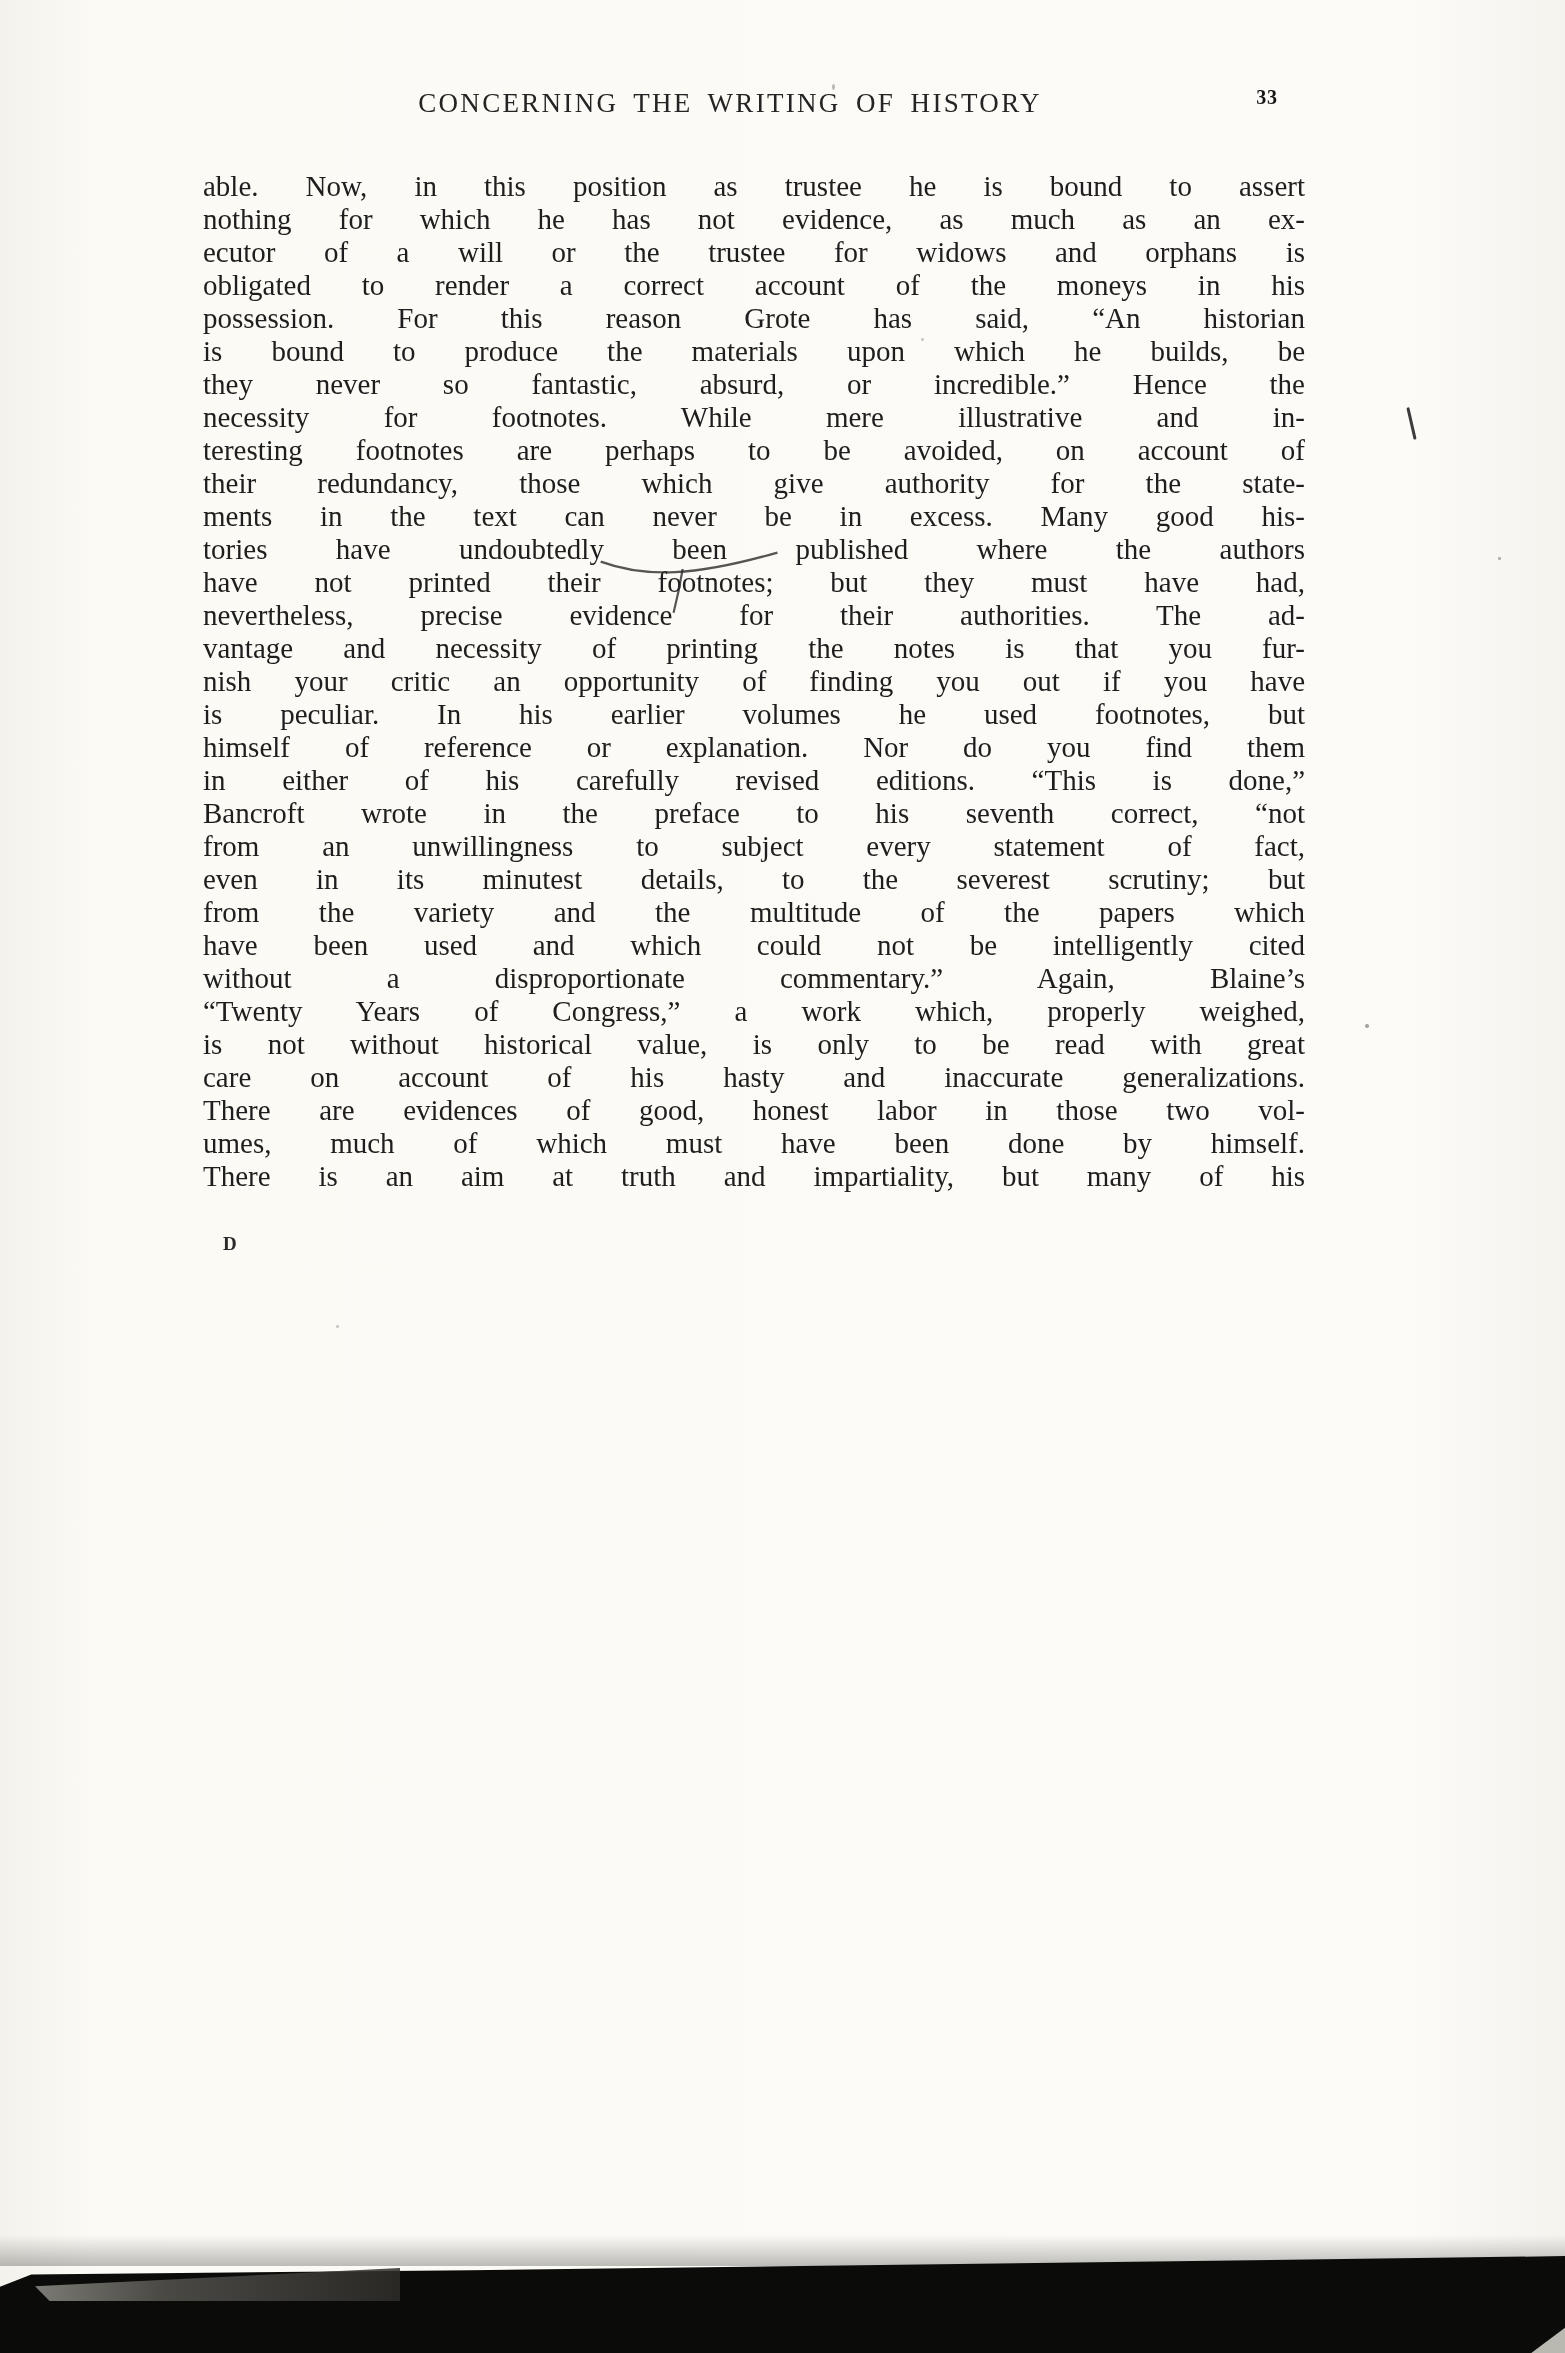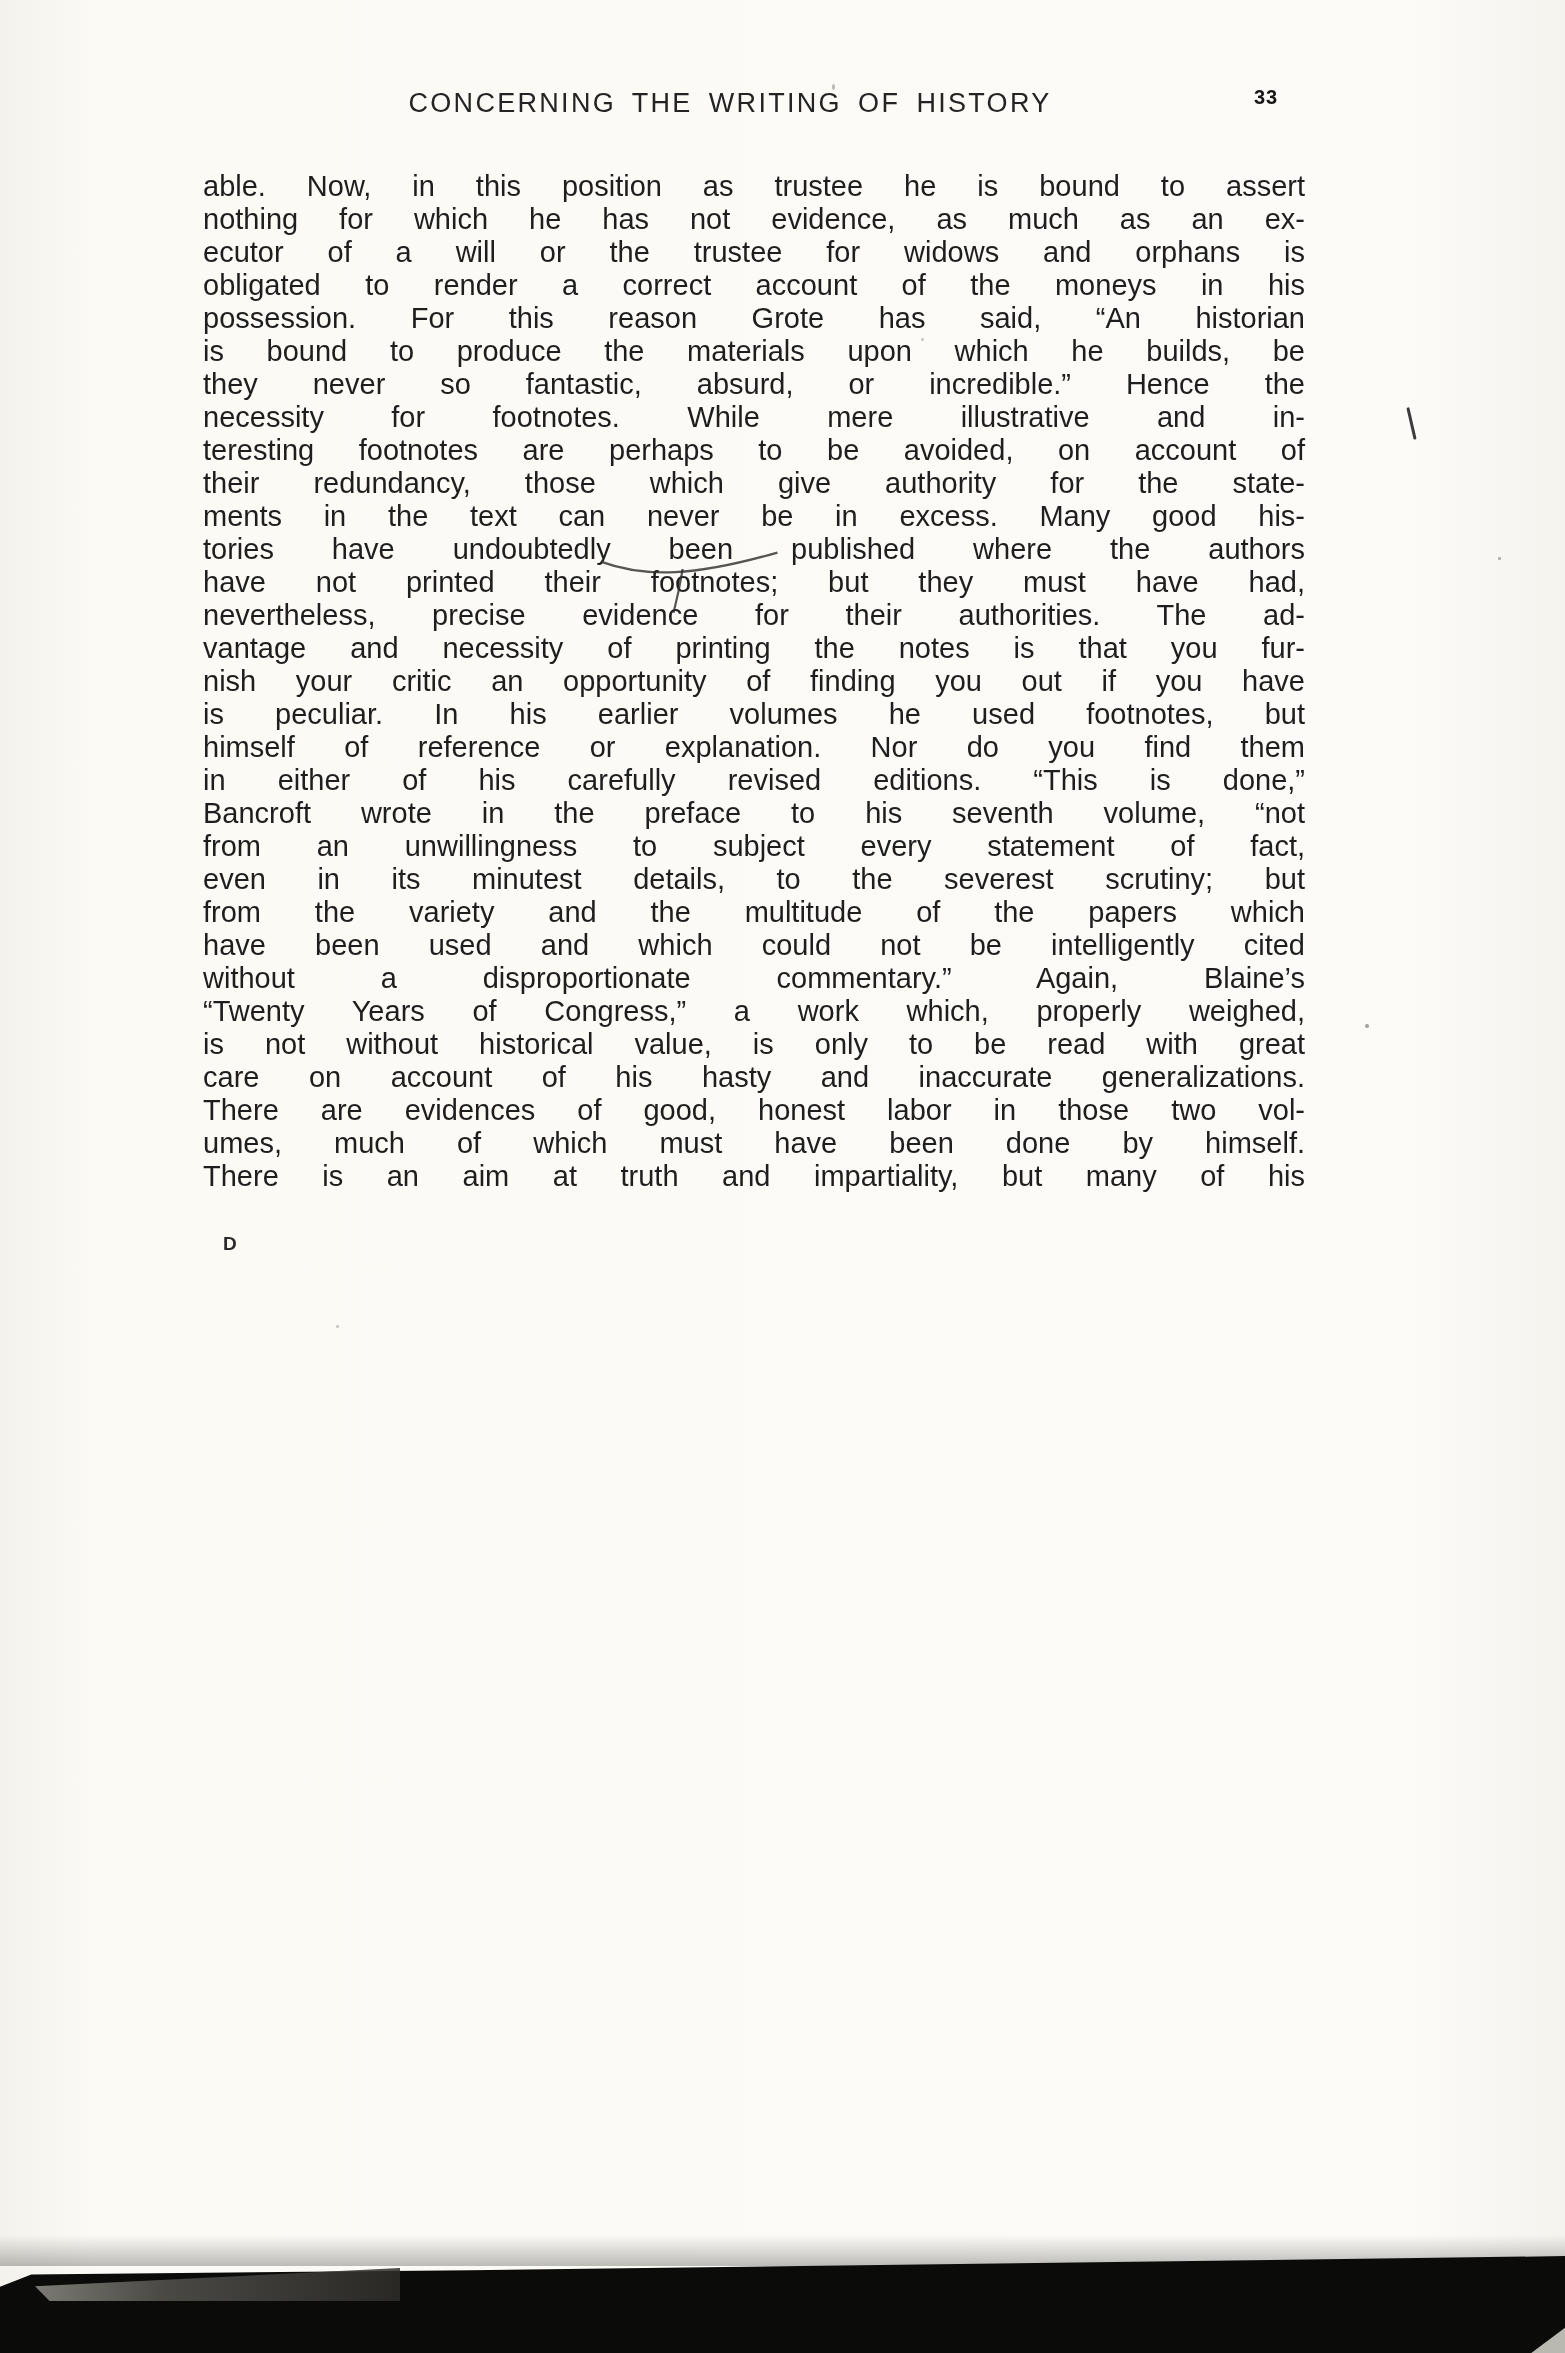--- a/index.html
+++ b/index.html
@@ -5,21 +5,21 @@
   * { margin: 0; padding: 0; box-sizing: border-box; }
   html, body { background: #6f6f6f; }
   .page {
     position: relative;
     width: 1566px;
     height: 2354px;
     margin: 0 auto;
     background:
       linear-gradient(90deg, #f3f2ec 0%, #fbfaf5 6%, #fcfbf7 90%, #f4f3ee 100%);
     overflow: hidden;
-    font-family: Liberation Sans, sans-serif;
+    font-family: Liberation Serif, serif;
     color: #1f1f1f;
   }
 
   
   .header {
     position: absolute;
     top: 88px;
     left: 203px;
     width: 1102px;
     height: 40px;
@@ -162,21 +162,21 @@
     <div class="text-line">their redundancy, those which give authority for the state-</div>
     <div class="text-line">ments in the text can never be in excess.  Many good his-</div>
     <div class="text-line">tories have undoubtedly been published where the authors</div>
     <div class="text-line">have not printed their footnotes; but they must have had,</div>
     <div class="text-line">nevertheless, precise evidence for their authorities.  The ad-</div>
     <div class="text-line">vantage and necessity of printing the notes is that you fur-</div>
     <div class="text-line">nish your critic an opportunity of finding you out if you have</div>
     <div class="text-line">is peculiar.  In his earlier volumes he used footnotes, but</div>
     <div class="text-line">himself of reference or explanation.  Nor do you find them</div>
     <div class="text-line">in either of his carefully revised editions.  “This is done,”</div>
-    <div class="text-line">Bancroft wrote in the preface to his seventh volume, “not</div>
+    <div class="text-line">Bancroft wrote in the preface to his seventh correct, “not</div>
     <div class="text-line">from an unwillingness to subject every statement of fact,</div>
     <div class="text-line">even in its minutest details, to the severest scrutiny; but</div>
     <div class="text-line">from the variety and the multitude of the papers which</div>
     <div class="text-line">have been used and which could not be intelligently cited</div>
     <div class="text-line">without a disproportionate commentary.”  Again, Blaine’s</div>
     <div class="text-line">“Twenty Years of Congress,” a work which, properly weighed,</div>
     <div class="text-line">is not without historical value, is only to be read with great</div>
     <div class="text-line">care on account of his hasty and inaccurate generalizations.</div>
     <div class="text-line">There are evidences of good, honest labor in those two vol-</div>
     <div class="text-line">umes, much of which must have been done by himself.</div>

